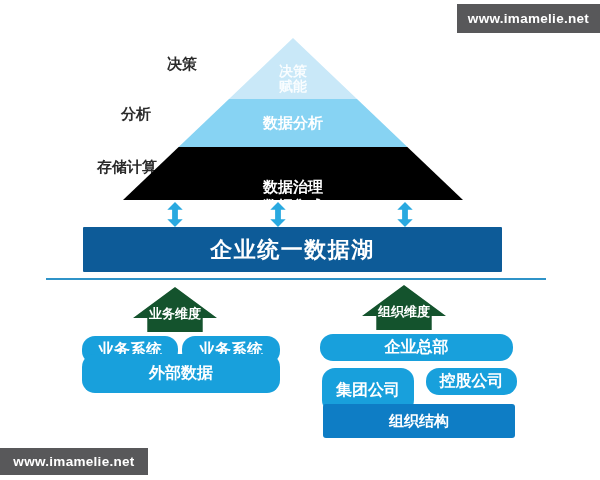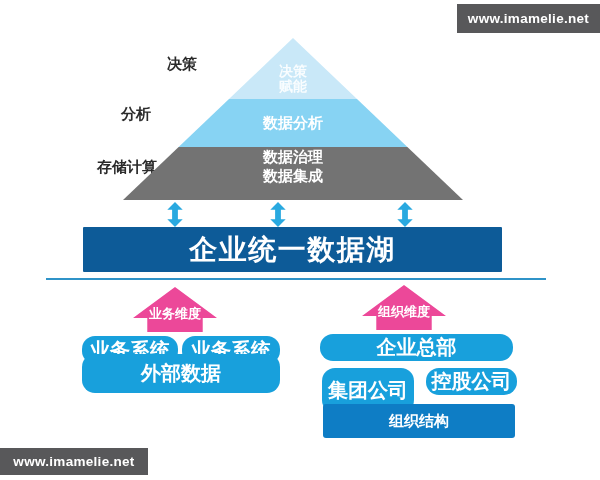--- a/index.html
+++ b/index.html
@@ -19,43 +19,43 @@
   .sl-3{left:77px;top:158px;margin-left:20px;}
 
   
   .pyramid{position:absolute;left:123px;top:38px;width:340px;height:162px;
            clip-path:polygon(50% 0%,100% 100%,0% 100%);}
   .band{width:100%;display:flex;flex-direction:column;align-items:center;
         color:#fff;font-weight:700;text-align:center;box-sizing:border-box;}
   .band1{height:61px;background:#c9e8f8;justify-content:flex-end;padding-bottom:5px;
          font-size:14px;line-height:15px;color:rgba(255,255,255,0.88);}
   .band2{height:48px;background:#87d3f3;justify-content:center;font-size:15px;}
-  .band3{height:68px;background:#737373;justify-content:flex-start;font-size:15px;line-height:19px;}
+  .band3{height:68px;background:#000000;justify-content:flex-end;font-size:15px;line-height:19px;}
 
   
   .dbl-arrow{position:absolute;top:202px;width:16px;height:25px;}
   .da-1{left:167px;}.da-2{left:270px;}.da-3{left:397px;}
 
   
   .lake-bar{position:absolute;left:83px;top:227px;width:419px;height:45px;background:#0d5b98;
-            color:#fff;font-weight:700;font-size:28px;letter-spacing:1.5px;
+            color:#fff;font-weight:700;font-size:22px;letter-spacing:1.5px;
             display:flex;align-items:center;justify-content:center;border-radius:1px;}
 
   .divider{position:absolute;left:46px;top:278px;width:500px;height:2px;background:#2f93c8;}
 
   
-  .up-arrow{position:absolute;width:84px;height:45px;background:#ec4899;
+  .up-arrow{position:absolute;width:84px;height:45px;background:#14532d;
             clip-path:polygon(50% 0%,100% 69%,83% 69%,83% 100%,17% 100%,17% 69%,0% 69%);
             display:flex;justify-content:center;color:#fff;font-weight:700;font-size:13px;}
   .ua-business{left:133px;top:287px;}
   .ua-org{left:362px;top:285px;}
   .up-arrow span{margin-top:18px;}
 
   
-  .box{position:absolute;background:#18a0dc;color:#fff;font-weight:700;font-size:20px;
+  .box{position:absolute;background:#18a0dc;color:#fff;font-weight:700;font-size:16px;
        display:flex;align-items:center;justify-content:center;border-radius:13px;}
   .box-deep{background:#0e7dc5;border-radius:3px;font-size:15px;}
 
   .b-r1a{left:82px;top:336px;width:96px;height:28px;}
   .b-r1b{left:182px;top:336px;width:98px;height:28px;}
   .b-r2{left:82px;top:354px;width:198px;height:39px;}
   .b-r3{left:82px;top:404px;width:194px;height:34px;}
 
   .o-r1{left:320px;top:334px;width:193px;height:27px;}
   .o-r2a{left:322px;top:368px;width:92px;height:45px;}

